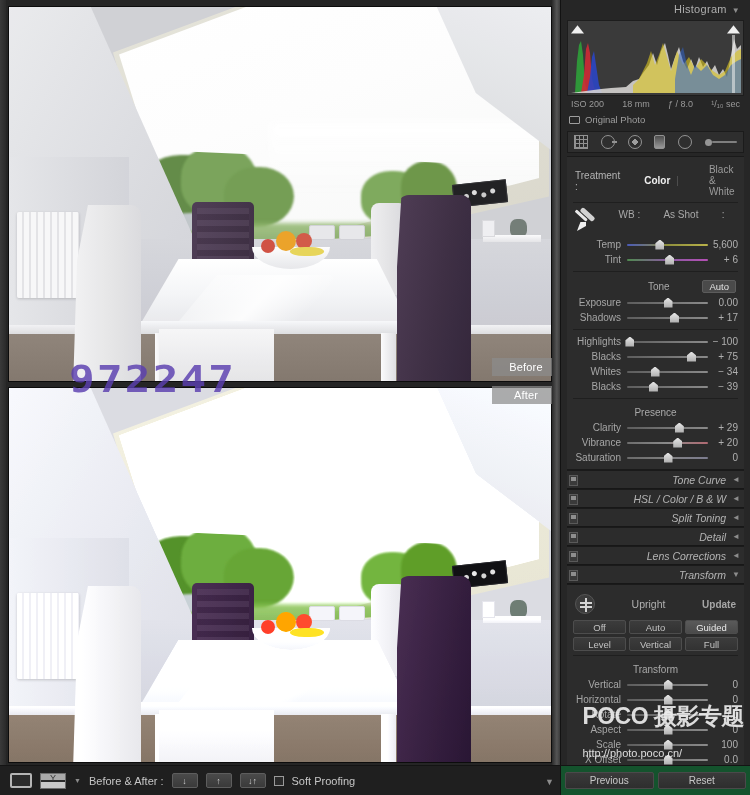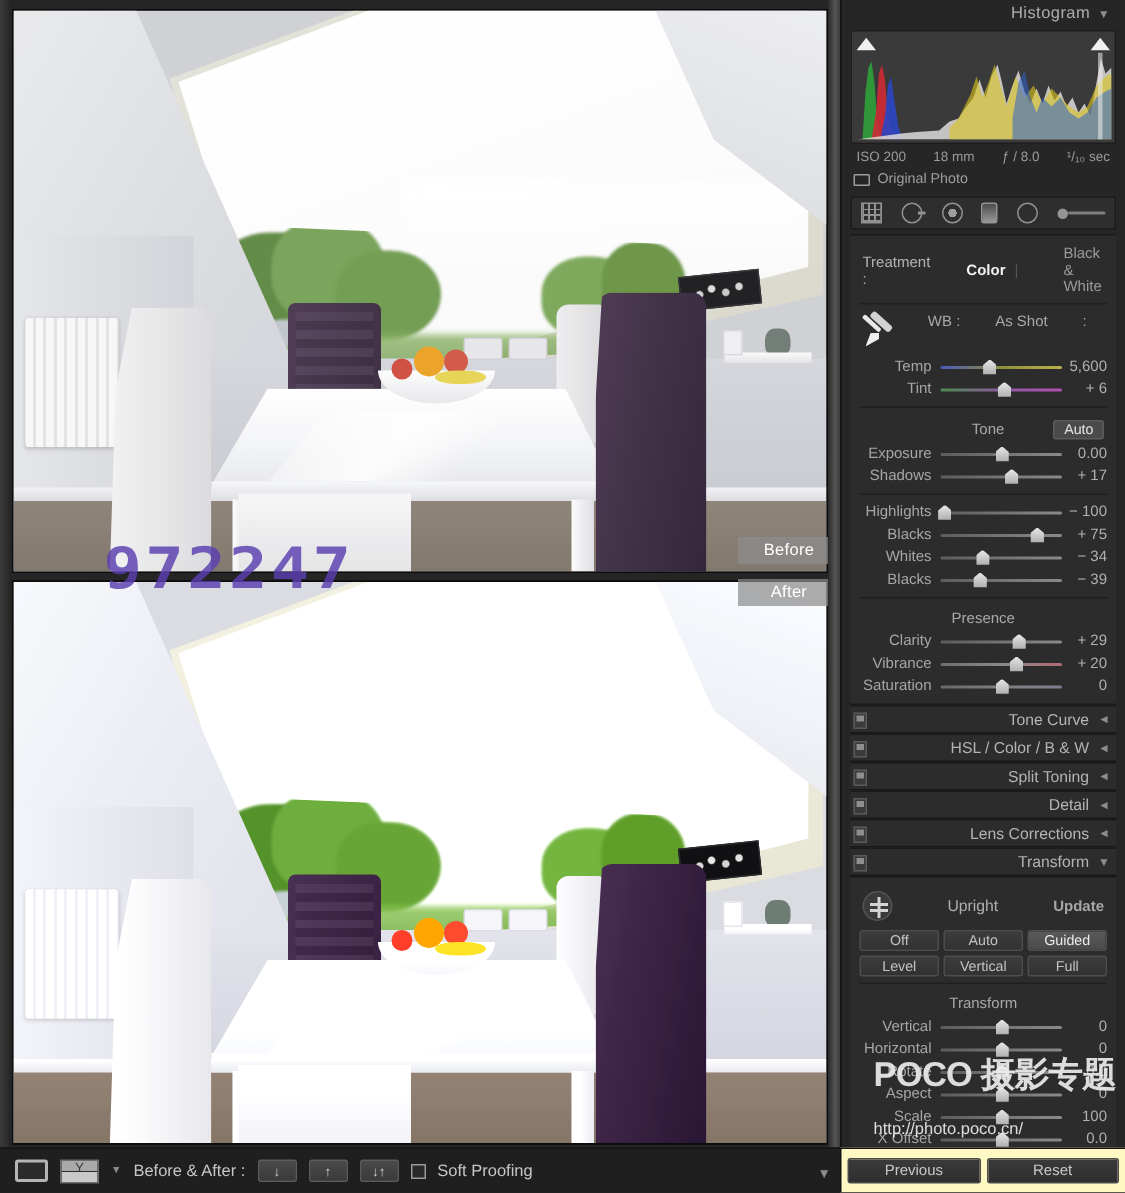--- a/index.html
+++ b/index.html
@@ -350,20 +350,21 @@
     background:#4a4a4a; border:1px solid #5c5c5c; color:#e2e2e2;
     padding:0 6px; height:13px; line-height:12px; font-size:9.5px; border-radius:2px;
   }
   .divider { height:1px; background:#1f1f1f; margin:4px 0; }
 
   .collapsed-row {
     display:flex; align-items:center; justify-content:flex-end; gap:6px;
     background:#2c2c2c; border-top:1px solid #1a1a1a; border-bottom:1px solid #171717;
     height:19px; padding:0 4px; font-size:10.5px; color:#b4b4b4;
     position:relative;
+    font-style:italic;
   }
   .sw-icon {
     position:absolute; left:2px; top:4px; width:9px; height:11px;
     background:#3a3a3a; border:1px solid #5a5a5a;
   }
   .sw-icon::after{content:"";position:absolute;left:1px;top:1px;width:5px;height:4px;background:#8e8e8e;}
   .arrow-left { font-size:8px; color:#8c8c8c; }
 
   .upright-head {
     display:flex; align-items:center; padding:5px 2px 6px 2px; gap:4px;
@@ -412,21 +413,21 @@
   .ba-btn {
     width:26px; height:15px; border:1px solid #5d5d5d; border-radius:2px;
     background:linear-gradient(180deg,#4a4a4a,#3a3a3a);
     color:#d0d0d0; font-size:9px; line-height:14px; text-align:center;
   }
   .sp-check {
     width:10px; height:10px; border:1px solid #9a9a9a; background:#2a2a2a;
   }
   #bottom-right {
     position:absolute; right:0; bottom:0; width:190px; height:30px;
-    background:#fef9c3; border-top:1px solid #141414; border-left:1px solid #121212;
+    background:#14532d; border-top:1px solid #141414; border-left:1px solid #121212;
     display:flex; align-items:center; gap:4px; padding:0 4px;
   }
   .pr-btn {
     flex:1; height:17px; line-height:16px; text-align:center; font-size:10px;
     color:#c8c8c8; background:linear-gradient(180deg,#3a3a3a,#2e2e2e);
     border:1px solid #4a4a4a; border-radius:2px;
   }
   .panel-caret {
     position:absolute; right:196px; bottom:8px; font-size:9px; color:#8b8b8b;
   }

